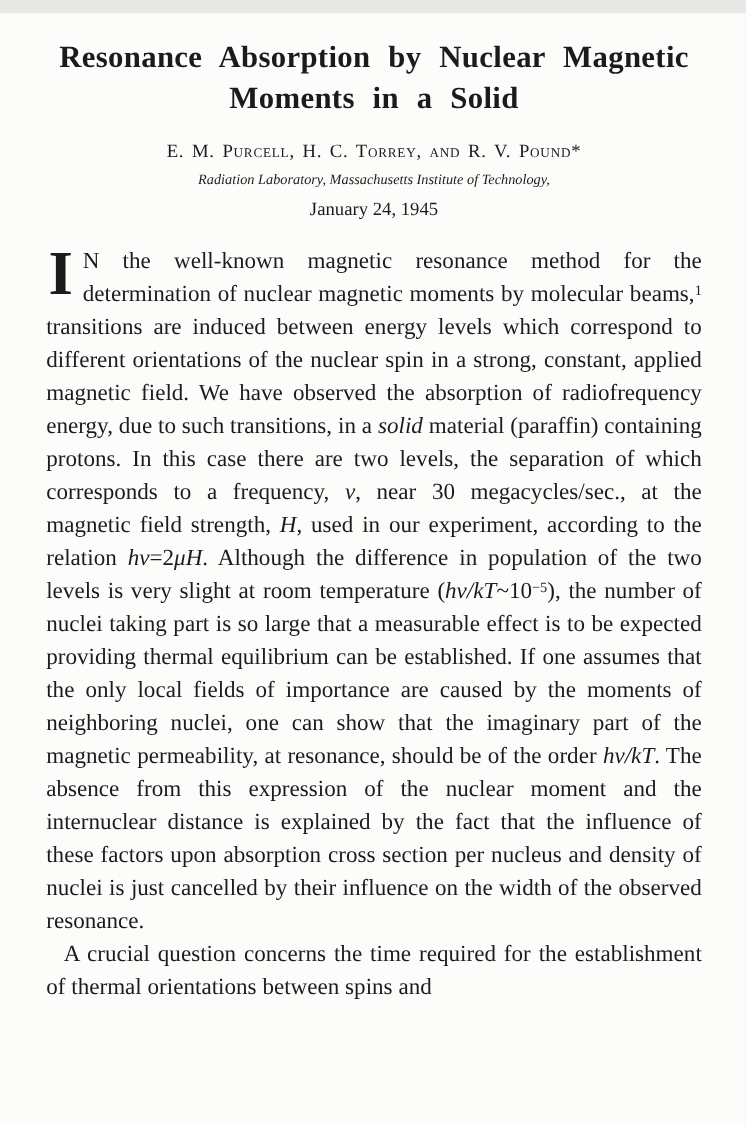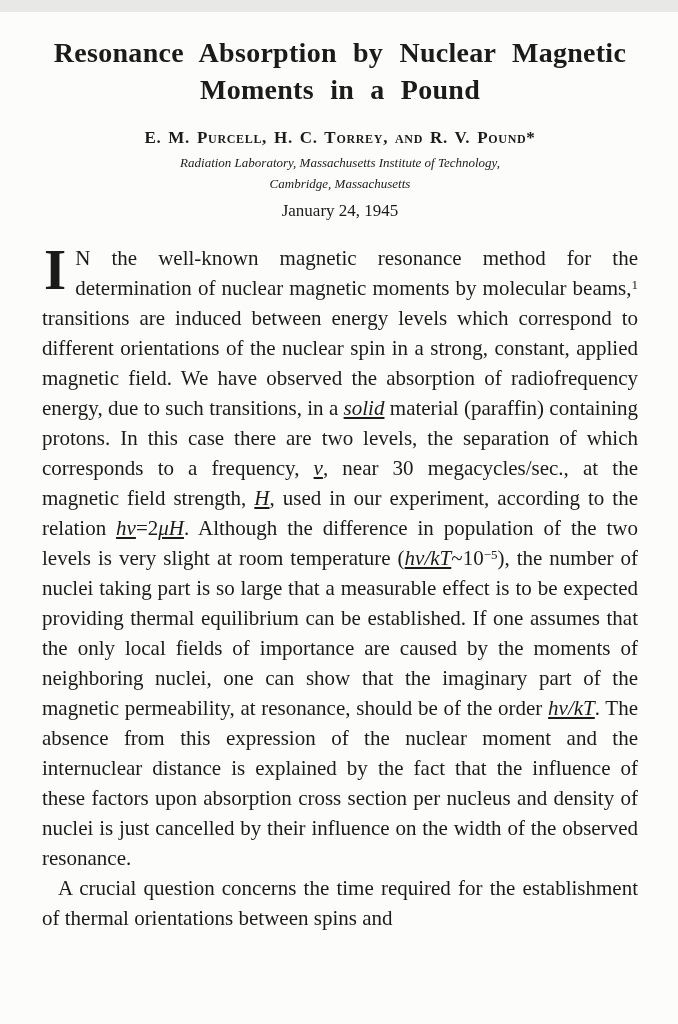--- a/index.html
+++ b/index.html
@@ -25,21 +25,20 @@
     line-height: 37px;
     word-spacing: 0.32em;
     letter-spacing: 0.01em;
   }
   .authors {
     margin-top: 20px;
     font-size: 17px;
     font-variant: small-caps;
     letter-spacing: 0.04em;
     word-spacing: 0.12em;
-    font-weight: bold;
   }
   .affiliation {
     margin-top: 4px;
     font-size: 13px;
     font-style: italic;
     line-height: 21px;
   }
   .affiliation-line { display: block; }
   .date-line {
     margin-top: 7px;
@@ -54,42 +53,41 @@
   }
   .paragraph { text-align: justify; }
   .paragraph.indented { text-indent: 16px; }
   .dropcap {
     float: left;
     font-size: 57px;
     line-height: 48px;
     font-weight: bold;
     padding: 3px 9px 0 2px;
   }
-  .it { font-style: italic; text-decoration: underline; }
+  .it { font-style: italic; }
   sup {
     font-size: 0.62em;
     line-height: 0;
     vertical-align: baseline;
     position: relative;
     top: -0.45em;
   }
 </style>
 </head>
 <body>
 
 <div class="page">
   <header class="article-header">
     <h1 class="title">
       <span class="title-line">Resonance Absorption by Nuclear Magnetic</span><br>
-      <span class="title-line">Moments in a Pound</span>
+      <span class="title-line">Moments in a Solid</span>
     </h1>
     <div class="authors">E. M. Purcell, H. C. Torrey, and R. V. Pound*</div>
     <div class="affiliation">
       <span class="affiliation-line">Radiation Laboratory, Massachusetts Institute of Technology,</span>
-      <span class="affiliation-line">Cambridge, Massachusetts</span>
     </div>
     <div class="date-line">January 24, 1945</div>
   </header>
 
   <main class="article-body">
     <p class="paragraph">
       <span class="dropcap">I</span><span class="paragraph-text"><span>N the well-known magnetic resonance method for the determination of nuclear magnetic moments by molecular beams,</span><sup>1</sup><span> transitions are induced between energy levels which correspond to different orientations of the nuclear spin in a strong, constant, applied magnetic field. We have observed the absorption of radiofrequency energy, due to such transitions, in a </span><span class="it">solid</span><span> material (paraffin) containing protons. In this case there are two levels, the separation of which corresponds to a frequency, </span><span class="it">ν</span><span>, near 30 megacycles/sec., at the magnetic field strength, </span><span class="it">H</span><span>, used in our experiment, according to the relation </span><span class="it">hν</span><span>=2</span><span class="it">μH</span><span>. Although the difference in population of the two levels is very slight at room temperature (</span><span class="it">hν/kT</span><span>~10</span><sup>−5</sup><span>), the number of nuclei taking part is so large that a measurable effect is to be expected providing thermal equilibrium can be established. If one assumes that the only local fields of importance are caused by the moments of neighboring nuclei, one can show that the imaginary part of the magnetic permeability, at resonance, should be of the order </span><span class="it">hν/kT</span><span>. The absence from this expression of the nuclear moment and the internuclear distance is explained by the fact that the influence of these factors upon absorption cross section per nucleus and density of nuclei is just cancelled by their influence on the width of the observed resonance.</span></span>
     </p>
     <p class="paragraph indented">
       <span class="paragraph-text"><span>A crucial question concerns the time required for the establishment of thermal orientations between spins and</span></span>

